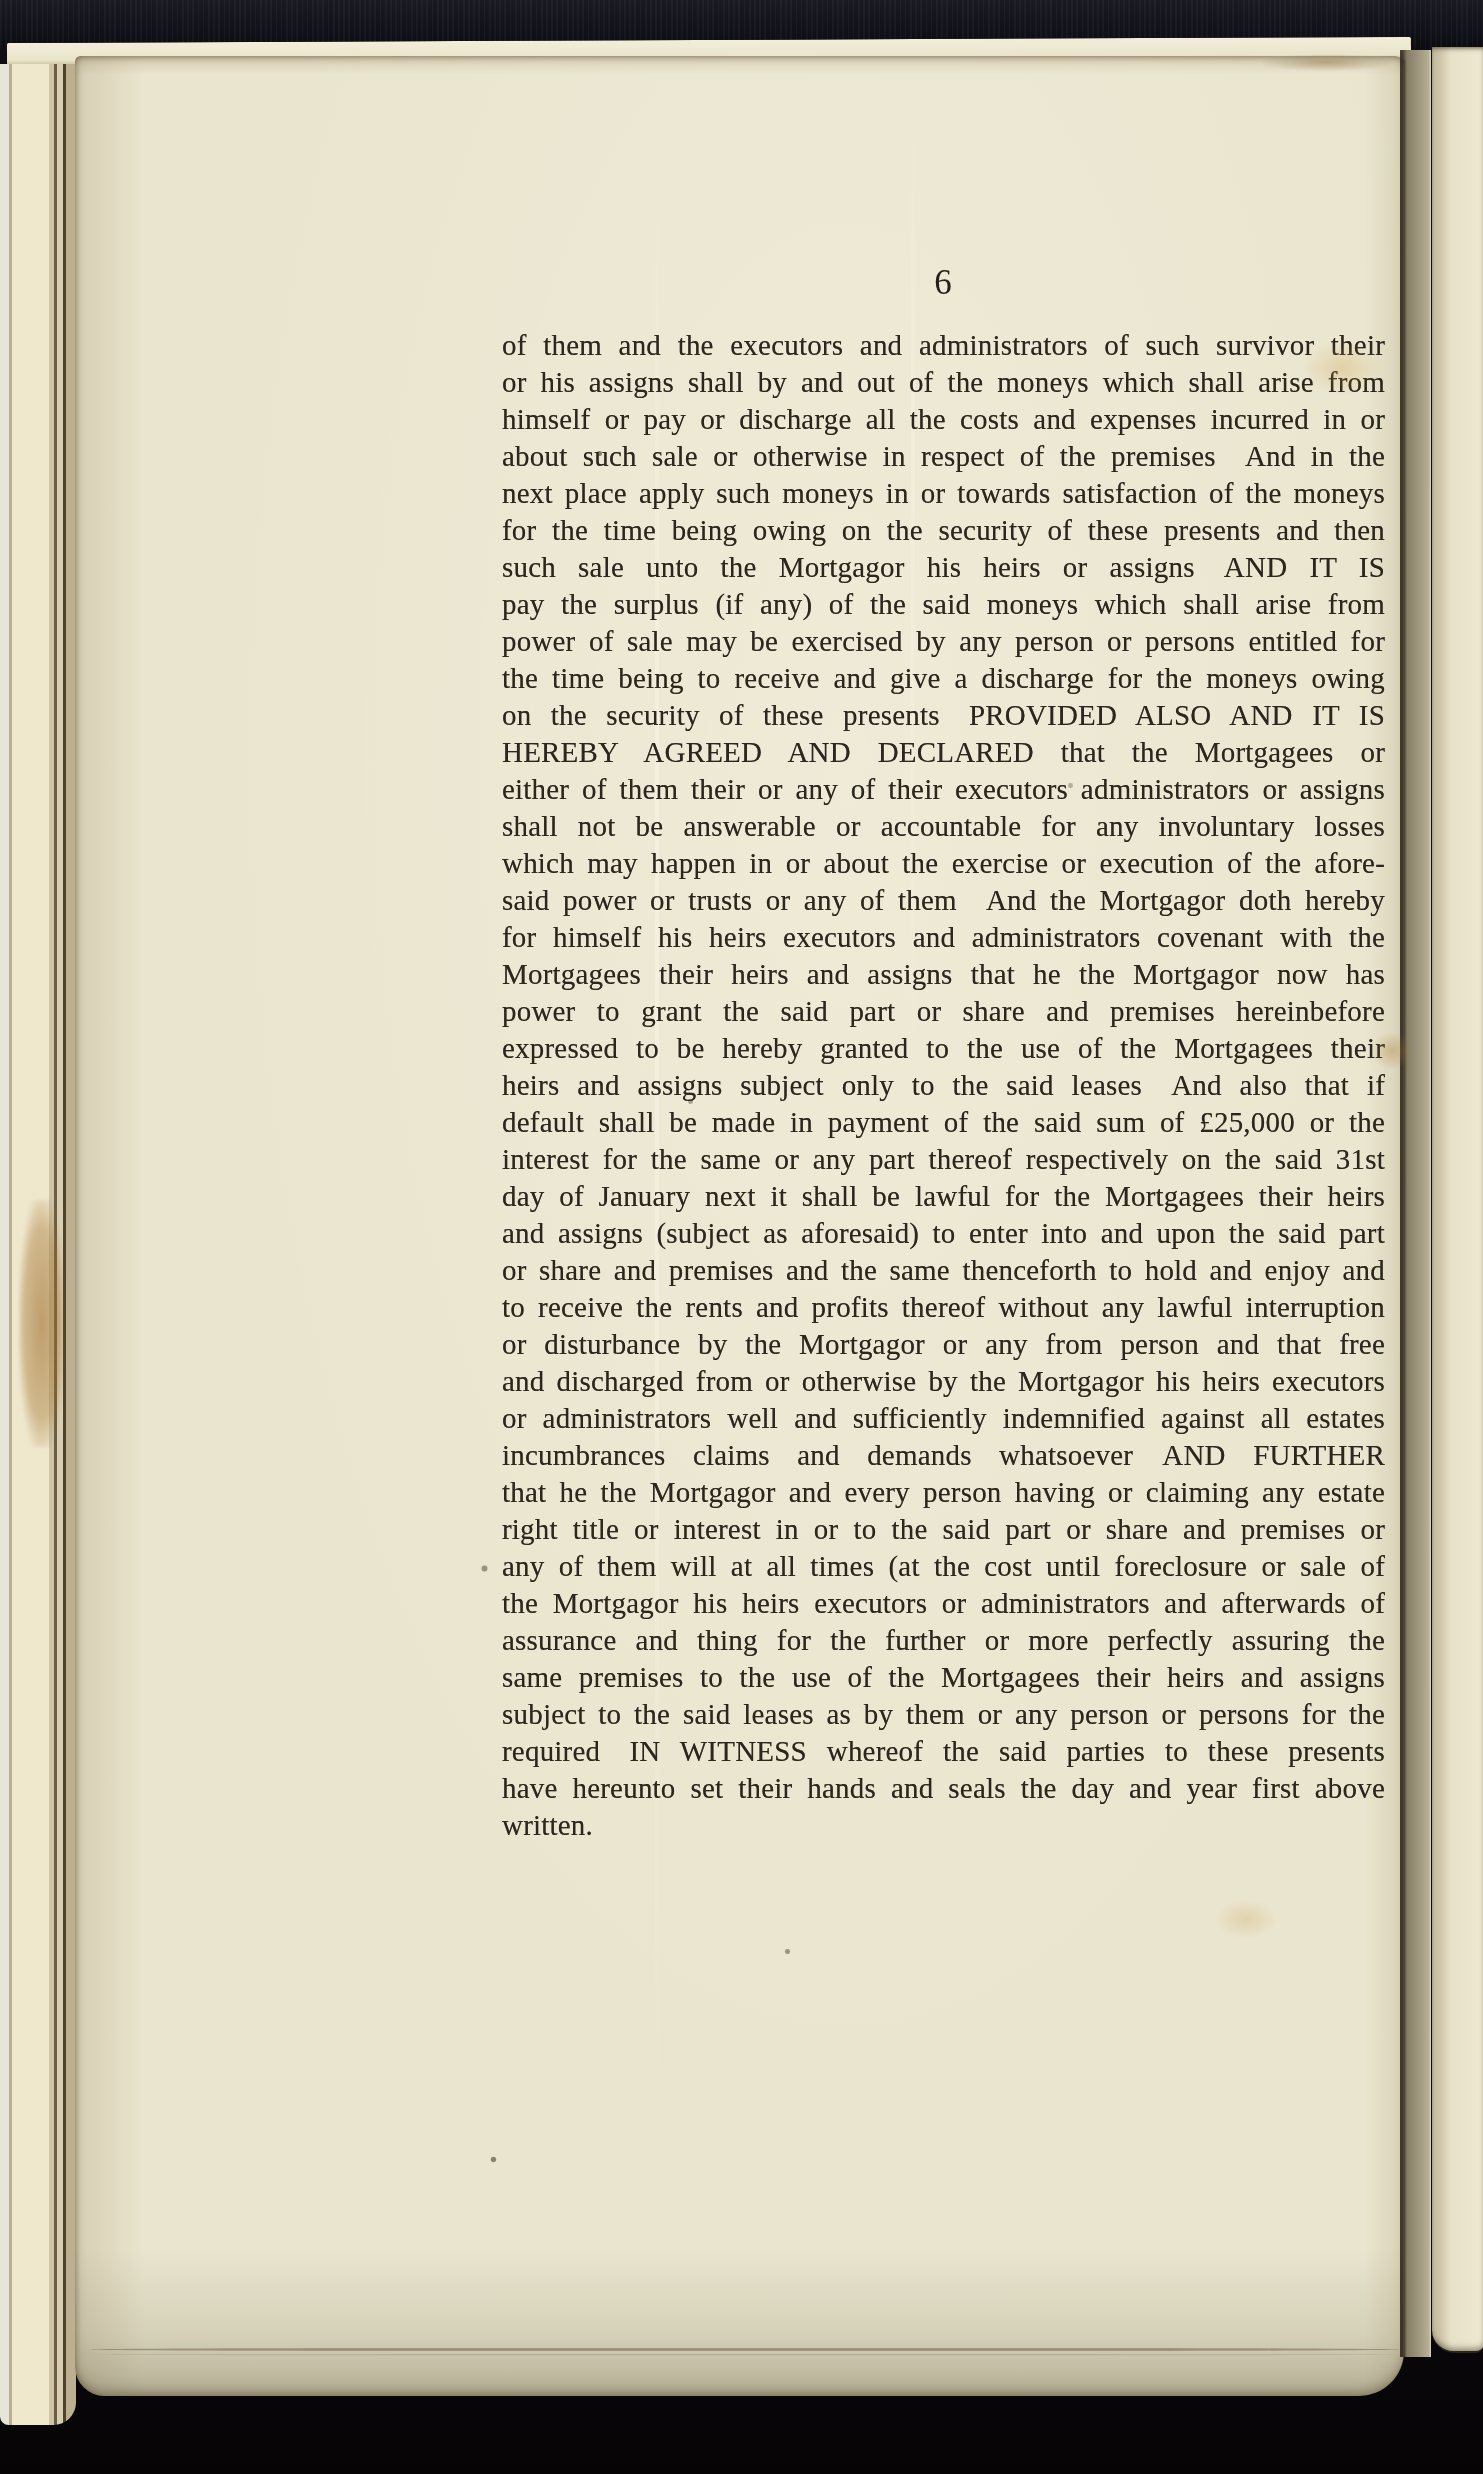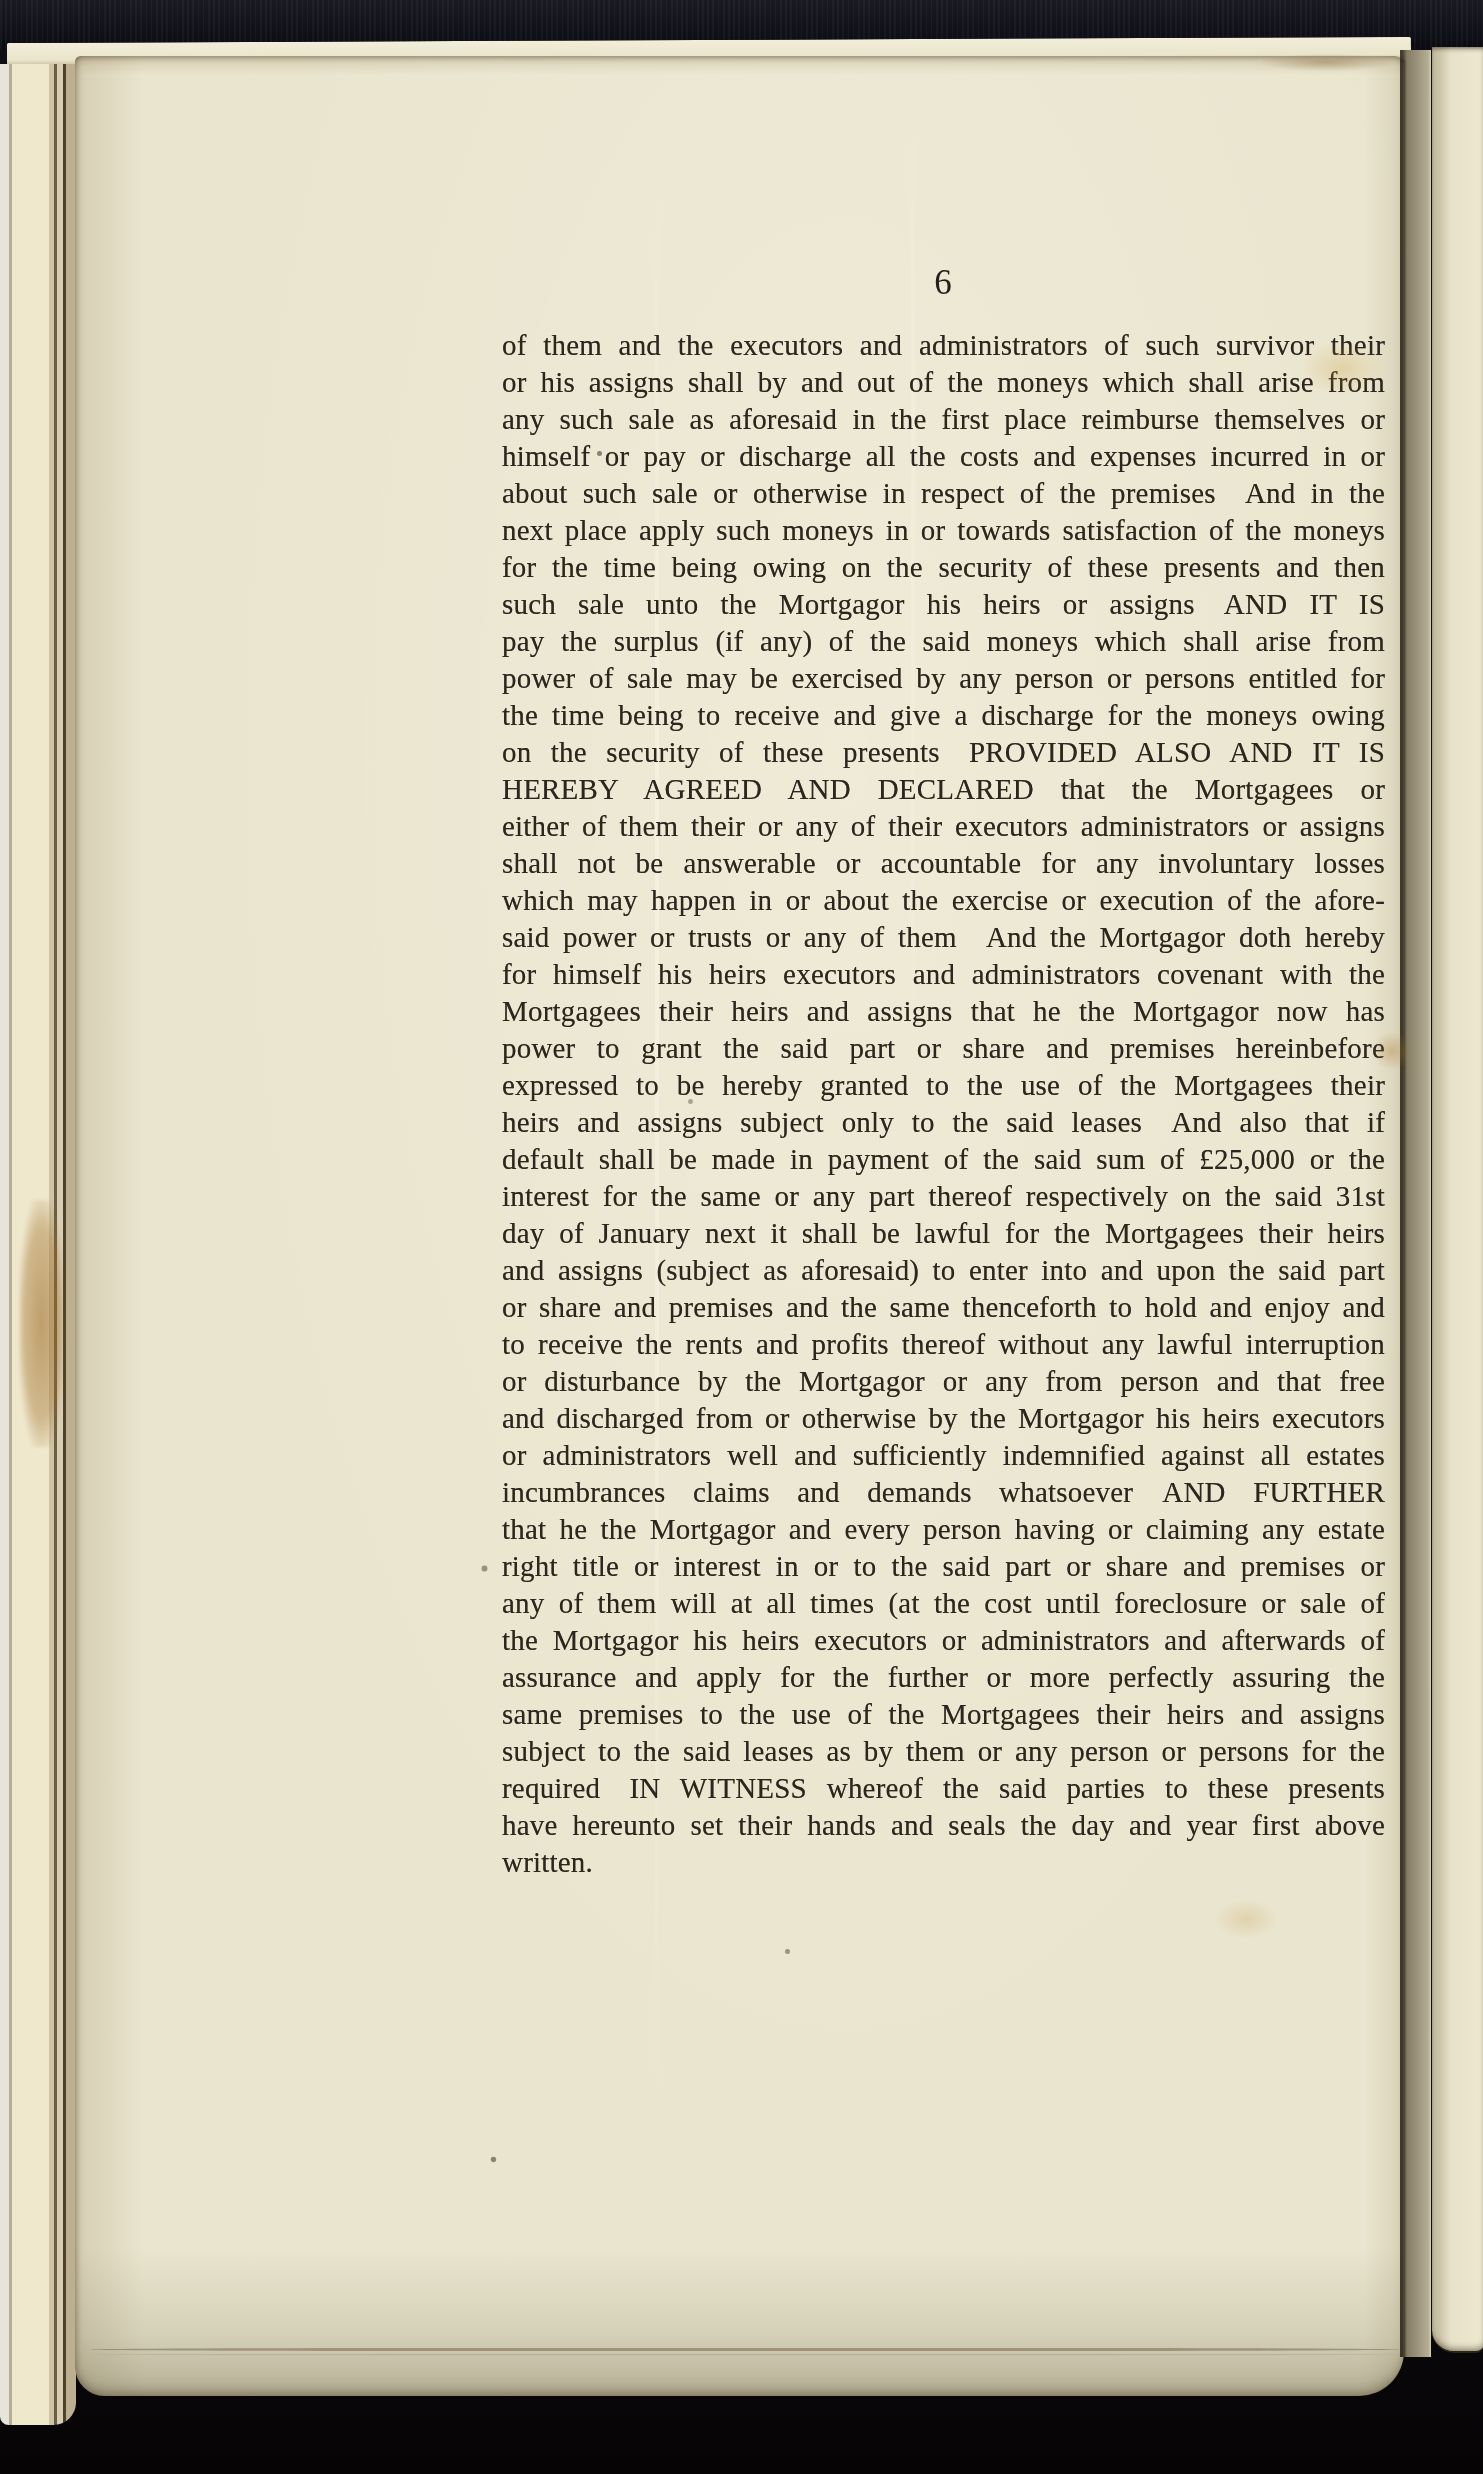--- a/index.html
+++ b/index.html
@@ -142,21 +142,20 @@
 
   <div class="page">
     <div class="crease c1"></div>
     <div class="crease c2"></div>
 
     <div class="page-number">6</div>
 
     <div class="text-block">
         <div class="line">of them and the executors and administrators of such survivor their</div>
         <div class="line">or his assigns shall by and out of the moneys which shall arise from</div>
-        <div class="line">any such sale as aforesaid in the first place reimburse themselves or</div>
         <div class="line">himself or pay or discharge all the costs and expenses incurred in or</div>
         <div class="line">about such sale or otherwise in respect of the premises And in the</div>
         <div class="line">next place apply such moneys in or towards satisfaction of the moneys</div>
         <div class="line">for the time being owing on the security of these presents and then</div>
         <div class="line">such sale unto the Mortgagor his heirs or assigns AND IT IS</div>
         <div class="line">pay the surplus (if any) of the said moneys which shall arise from</div>
         <div class="line">power of sale may be exercised by any person or persons entitled for</div>
         <div class="line">the time being to receive and give a discharge for the moneys owing</div>
         <div class="line">on the security of these presents PROVIDED ALSO AND IT IS</div>
         <div class="line">HEREBY AGREED AND DECLARED that the Mortgagees or</div>
@@ -176,21 +175,21 @@
         <div class="line">or share and premises and the same thenceforth to hold and enjoy and</div>
         <div class="line">to receive the rents and profits thereof without any lawful interruption</div>
         <div class="line">or disturbance by the Mortgagor or any from person and that free</div>
         <div class="line">and discharged from or otherwise by the Mortgagor his heirs executors</div>
         <div class="line">or administrators well and sufficiently indemnified against all estates</div>
         <div class="line">incumbrances claims and demands whatsoever AND FURTHER</div>
         <div class="line">that he the Mortgagor and every person having or claiming any estate</div>
         <div class="line">right title or interest in or to the said part or share and premises or</div>
         <div class="line">any of them will at all times (at the cost until foreclosure or sale of</div>
         <div class="line">the Mortgagor his heirs executors or administrators and afterwards of</div>
-        <div class="line">assurance and apply for the further or more perfectly assuring the</div>
+        <div class="line">assurance and thing for the further or more perfectly assuring the</div>
         <div class="line">same premises to the use of the Mortgagees their heirs and assigns</div>
         <div class="line">subject to the said leases as by them or any person or persons for the</div>
         <div class="line">required IN WITNESS whereof the said parties to these presents</div>
         <div class="line">have hereunto set their hands and seals the day and year first above</div>
         <div class="line">written.</div>
       </div>
   </div>
 
   <div class="gap-shadow"></div>
   <div class="next-page"></div>

